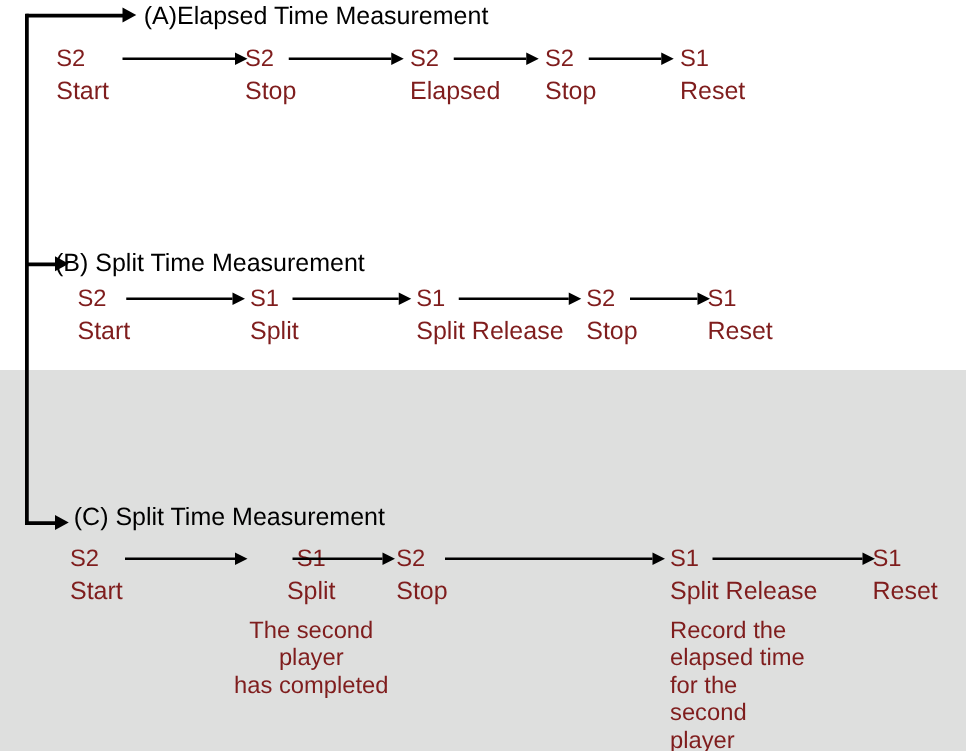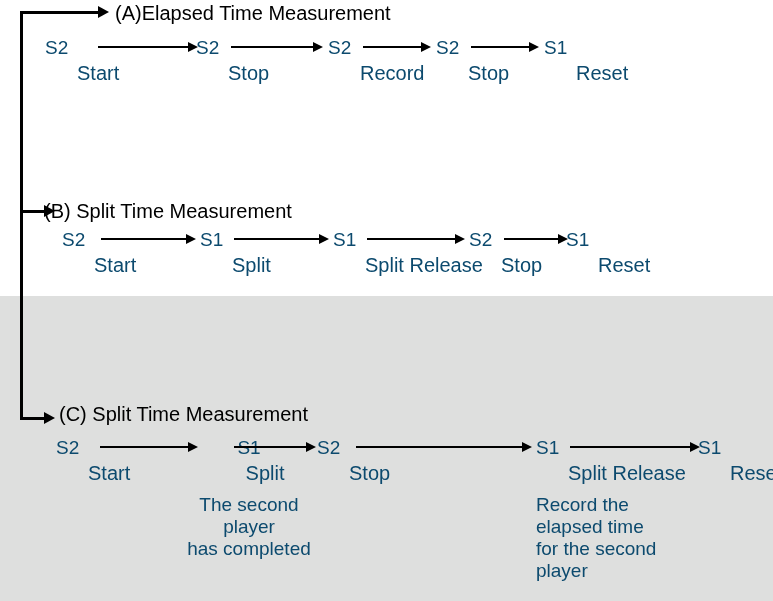--- a/index.html
+++ b/index.html
@@ -57,33 +57,32 @@
     position: absolute;
     font-size: 20px;
     color: #000;
     white-space: nowrap;
     line-height: 1;
   }
   
   .node {
     position: absolute;
     white-space: nowrap;
-    color: #0c4a6e;
+    color: #7f1d1d;
   }
   .node-state {
     font-size: 19px;
     line-height: 1;
     display: block;
   }
   .node-label {
     font-size: 20px;
     line-height: 1.08;
     display: block;
     margin-top: 6px;
-    margin-left: 32px;
   }
   .node-note {
     font-size: 19px;
     line-height: 1.17;
     display: block;
     margin-top: 9px;
     white-space: pre-line;
   }
   
   .conn {
@@ -129,21 +128,21 @@
 
   <div class="node" style="left:196px; top:38px;">
     <span class="node-state">S2</span>
     <span class="node-label">Stop</span>
   </div>
   <div class="conn" style="left:231px; top:46px; width:82px;"></div>
   <div class="conn-head" style="left:313px; top:42px;"></div>
 
   <div class="node" style="left:328px; top:38px;">
     <span class="node-state">S2</span>
-    <span class="node-label">Record</span>
+    <span class="node-label">Elapsed</span>
   </div>
   <div class="conn" style="left:363px; top:46px; width:58px;"></div>
   <div class="conn-head" style="left:421px; top:42px;"></div>
 
   <div class="node" style="left:436px; top:38px;">
     <span class="node-state">S2</span>
     <span class="node-label">Stop</span>
   </div>
   <div class="conn" style="left:471px; top:46px; width:58px;"></div>
   <div class="conn-head" style="left:529px; top:42px;"></div>

